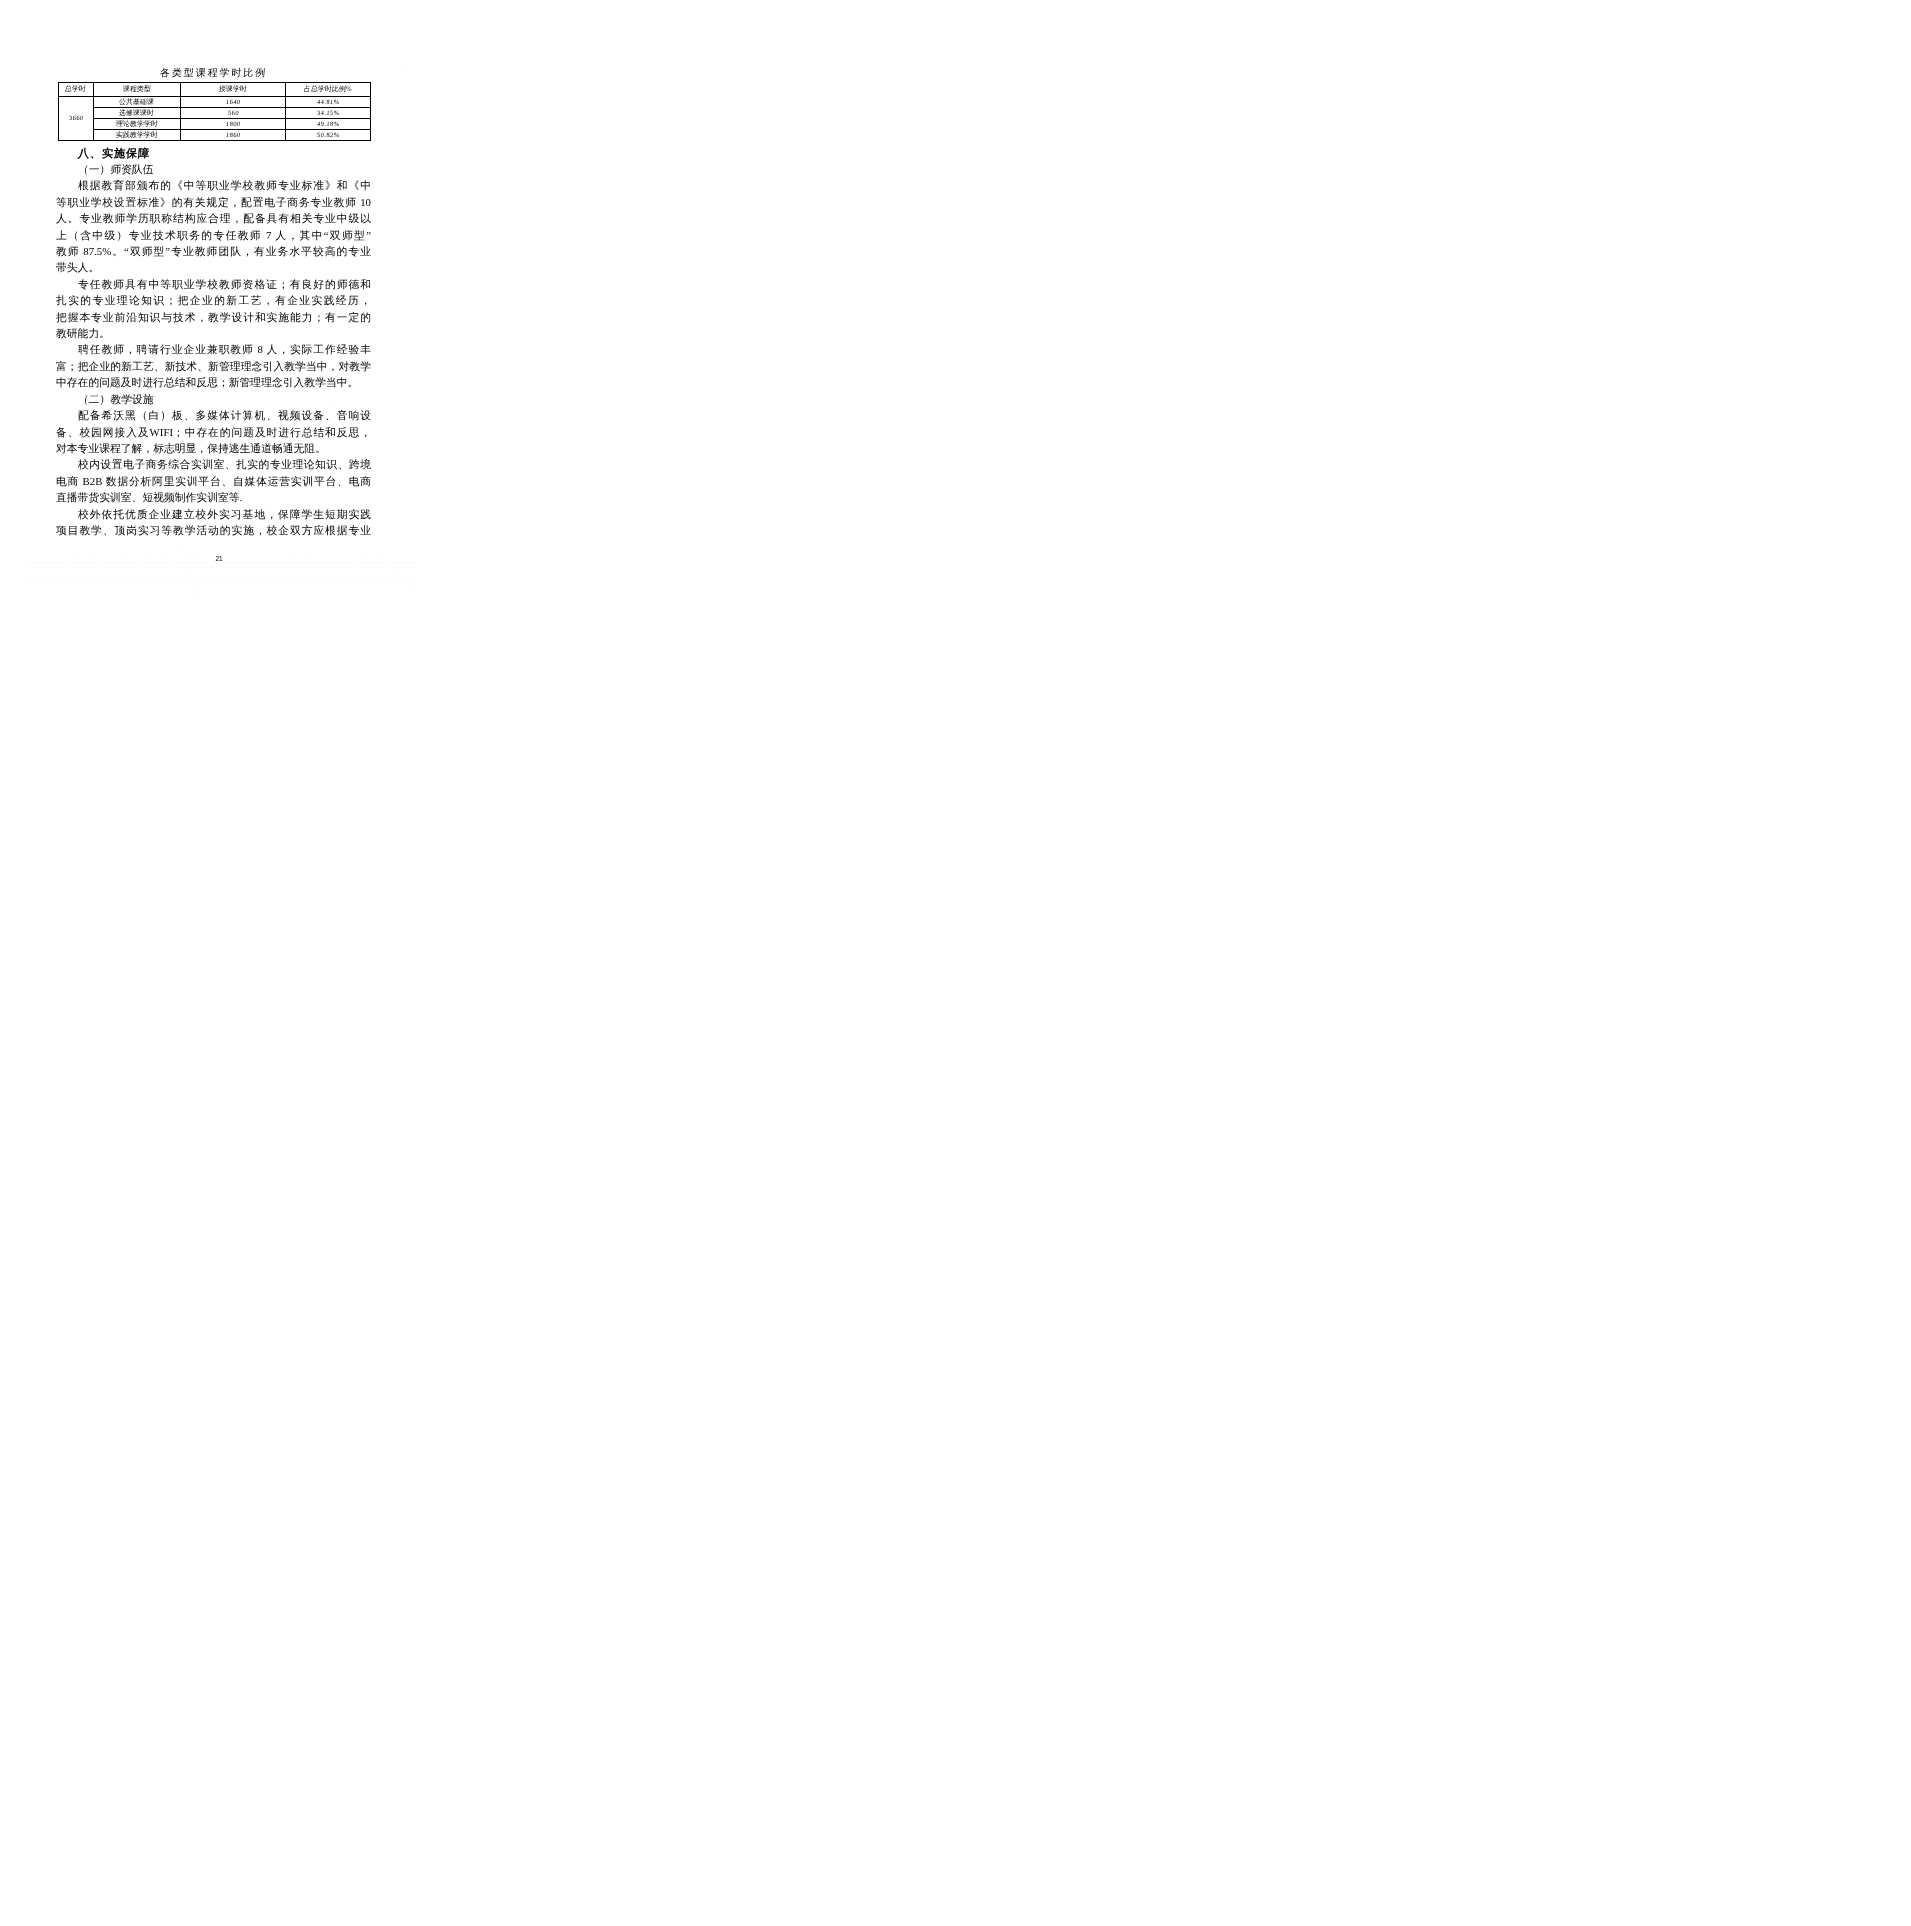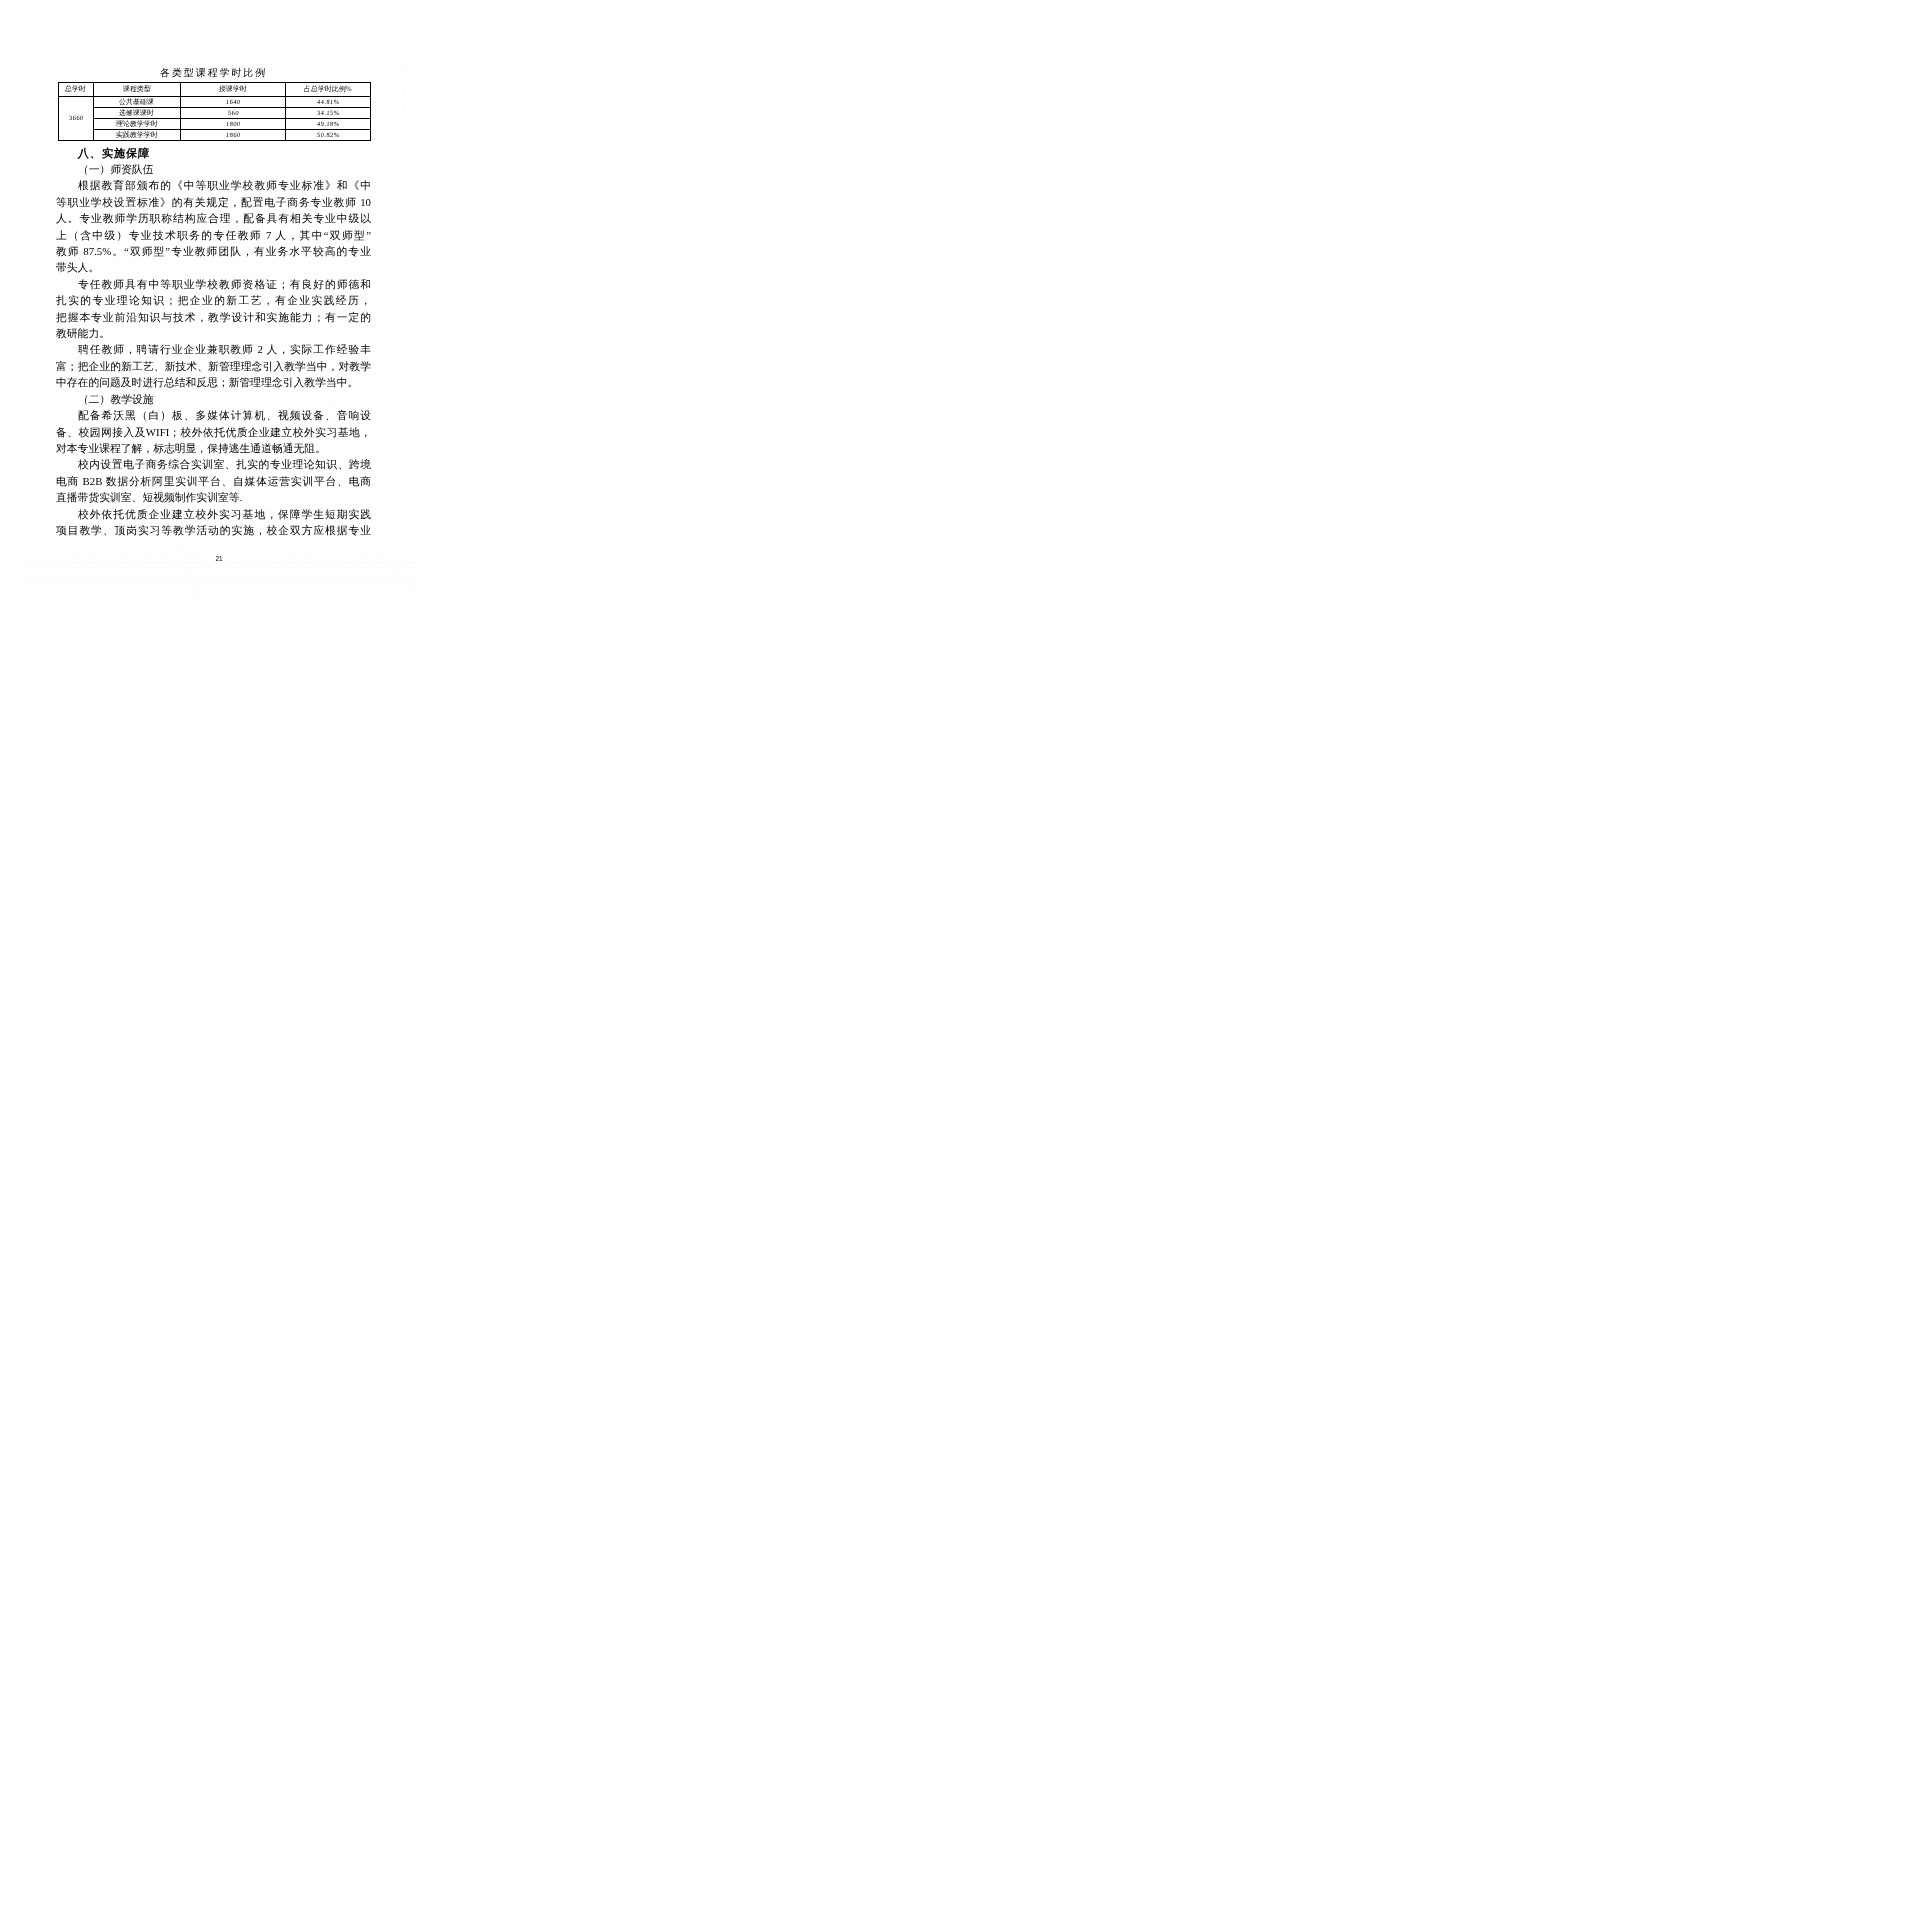--- a/index.html
+++ b/index.html
@@ -191,28 +191,28 @@
     <div class="ln jl">人。专业教师学历职称结构应合理，配备具有相关专业中级以</div>
     <div class="ln jl">上（含中级）专业技术职务的专任教师 7 人，其中“双师型”</div>
     <div class="ln jl">教师 87.5%。“双师型”专业教师团队，有业务水平较高的专业</div>
     <div class="ln">带头人。</div>
 
     <div class="ln jl first">专任教师具有中等职业学校教师资格证；有良好的师德和</div>
     <div class="ln jl">扎实的专业理论知识；把企业的新工艺，有企业实践经历，</div>
     <div class="ln jl">把握本专业前沿知识与技术，教学设计和实施能力；有一定的</div>
     <div class="ln">教研能力。</div>
 
-    <div class="ln jl first">聘任教师，聘请行业企业兼职教师 2 人，实际工作经验丰</div>
+    <div class="ln jl first">聘任教师，聘请行业企业兼职教师 8 人，实际工作经验丰</div>
     <div class="ln jl">富；把企业的新工艺、新技术、新管理理念引入教学当中，对教学</div>
     <div class="ln">中存在的问题及时进行总结和反思；新管理理念引入教学当中。</div>
 
     <div class="ln first"><span class="lean">（二）教学设施</span></div>
 
     <div class="ln jl first">配备希沃黑（白）板、多媒体计算机、视频设备、音响设</div>
-    <div class="ln jl">备、校园网接入及WIFI；校外依托优质企业建立校外实习基地，</div>
+    <div class="ln jl">备、校园网接入及WIFI；中存在的问题及时进行总结和反思，</div>
     <div class="ln">对本专业课程了解，标志明显，保持逃生通道畅通无阻。</div>
 
     <div class="ln jl first">校内设置电子商务综合实训室、扎实的专业理论知识、跨境</div>
     <div class="ln jl">电商 B2B 数据分析阿里实训平台、自媒体运营实训平台、电商</div>
     <div class="ln">直播带货实训室、短视频制作实训室等.</div>
 
     <div class="ln jl first">校外依托优质企业建立校外实习基地，保障学生短期实践</div>
     <div class="ln jl">项目教学、顶岗实习等教学活动的实施，校企双方应根据专业</div>
   </div>
 

